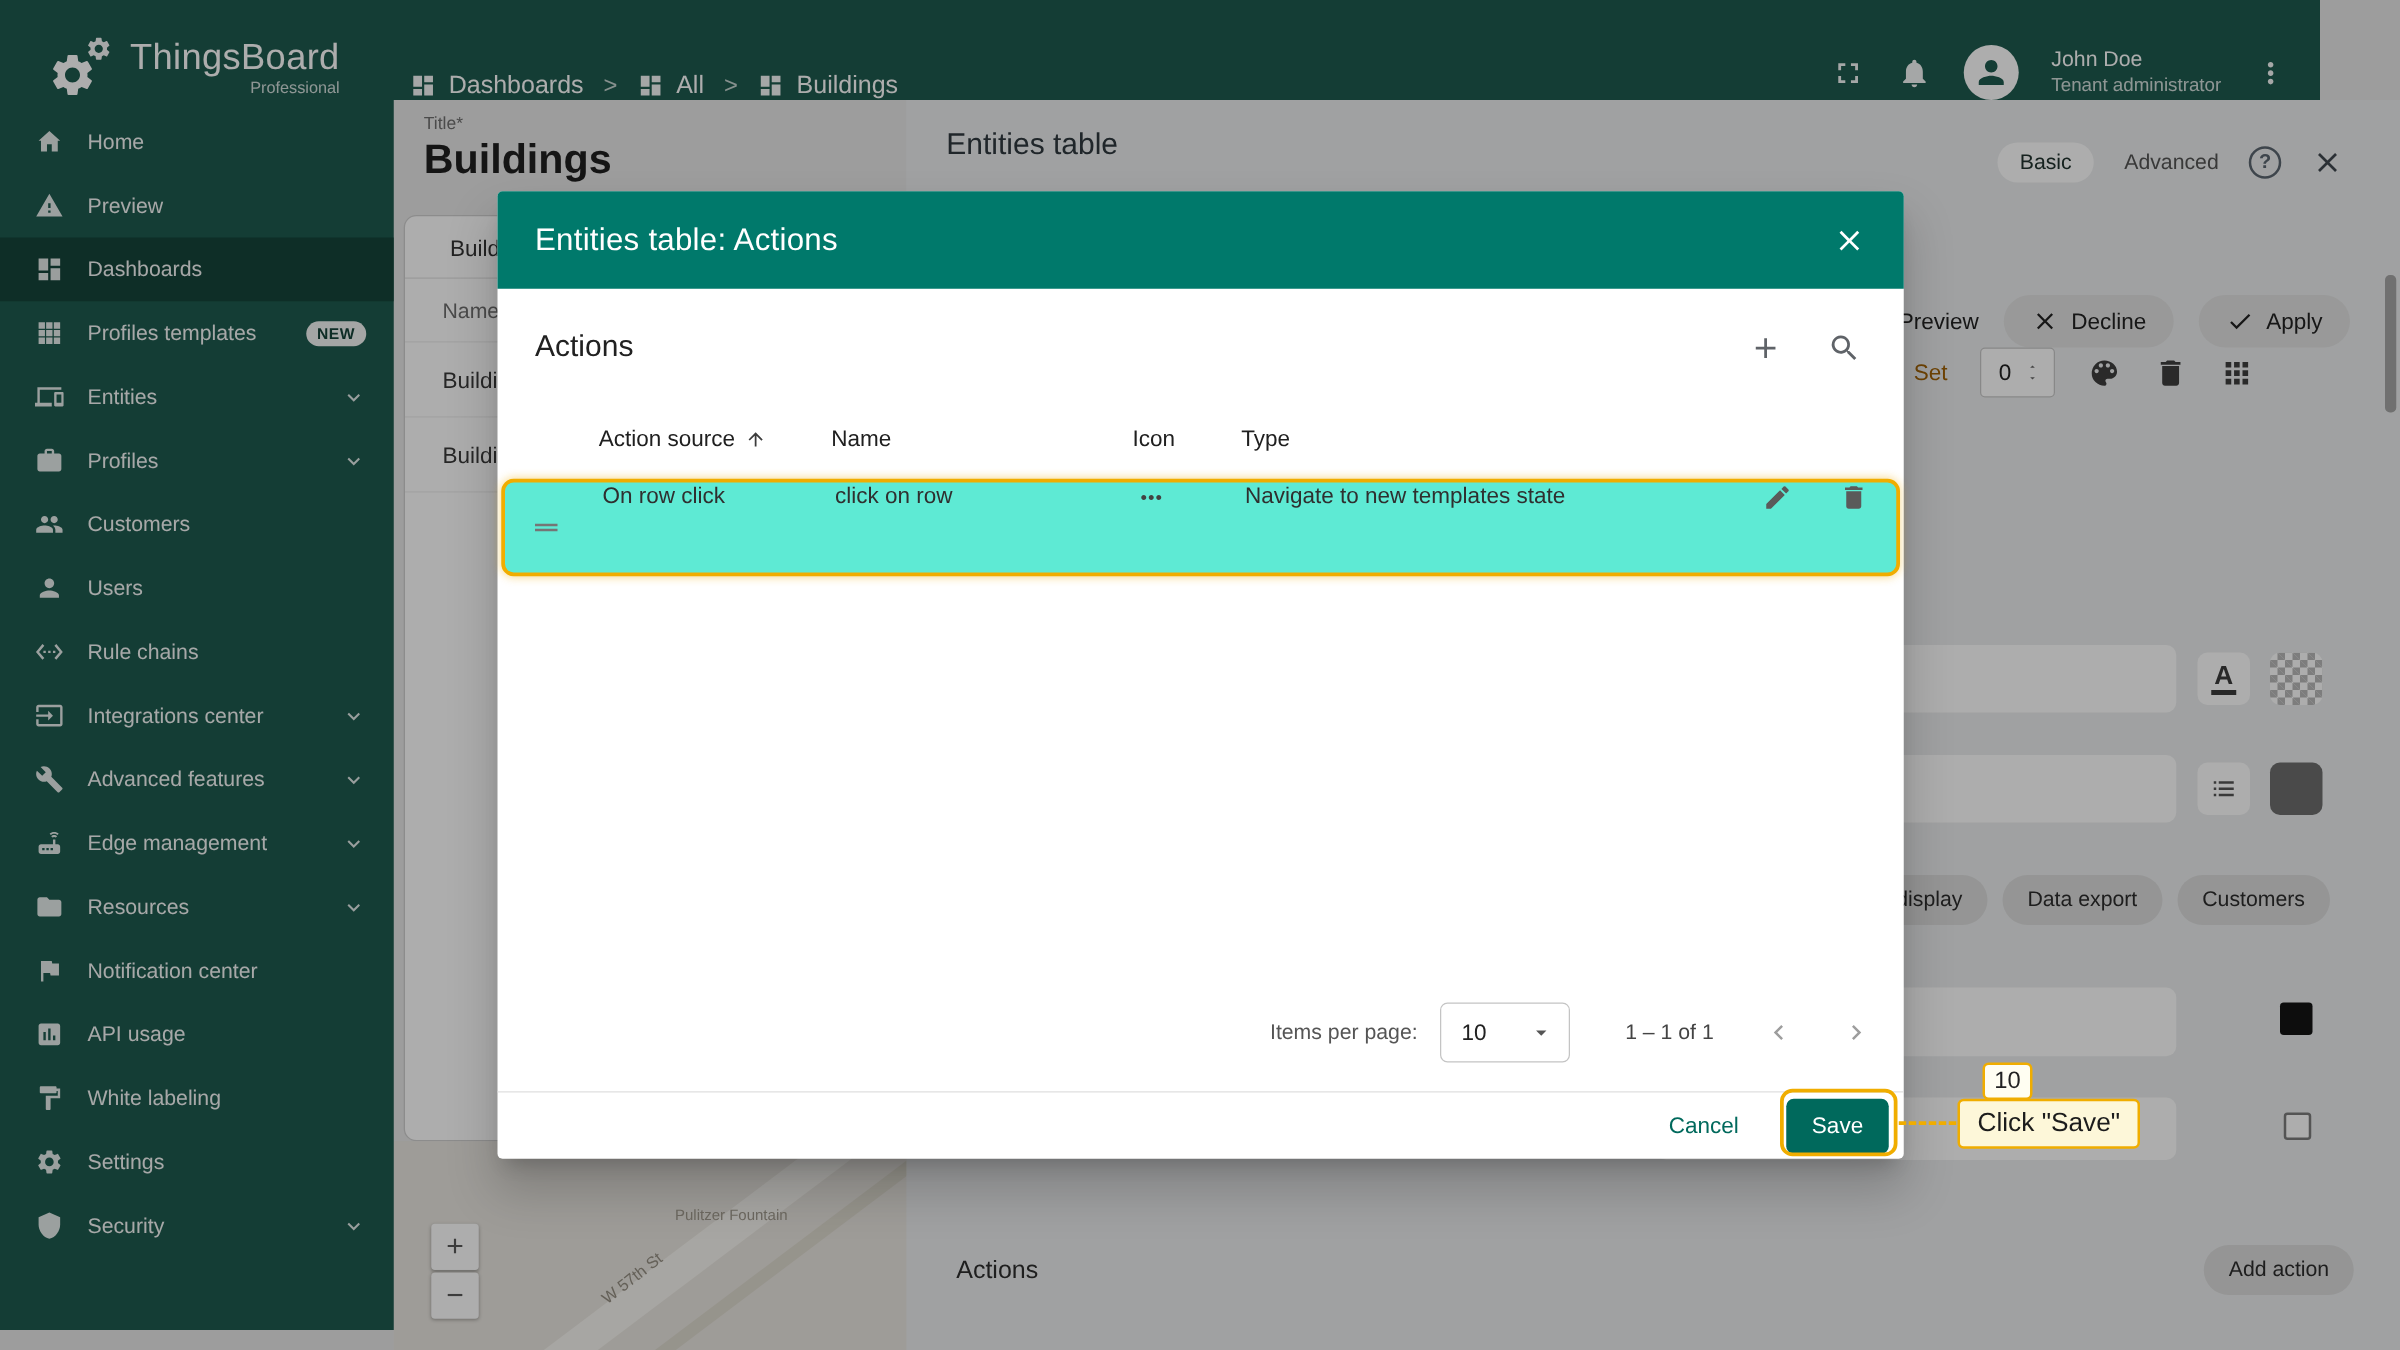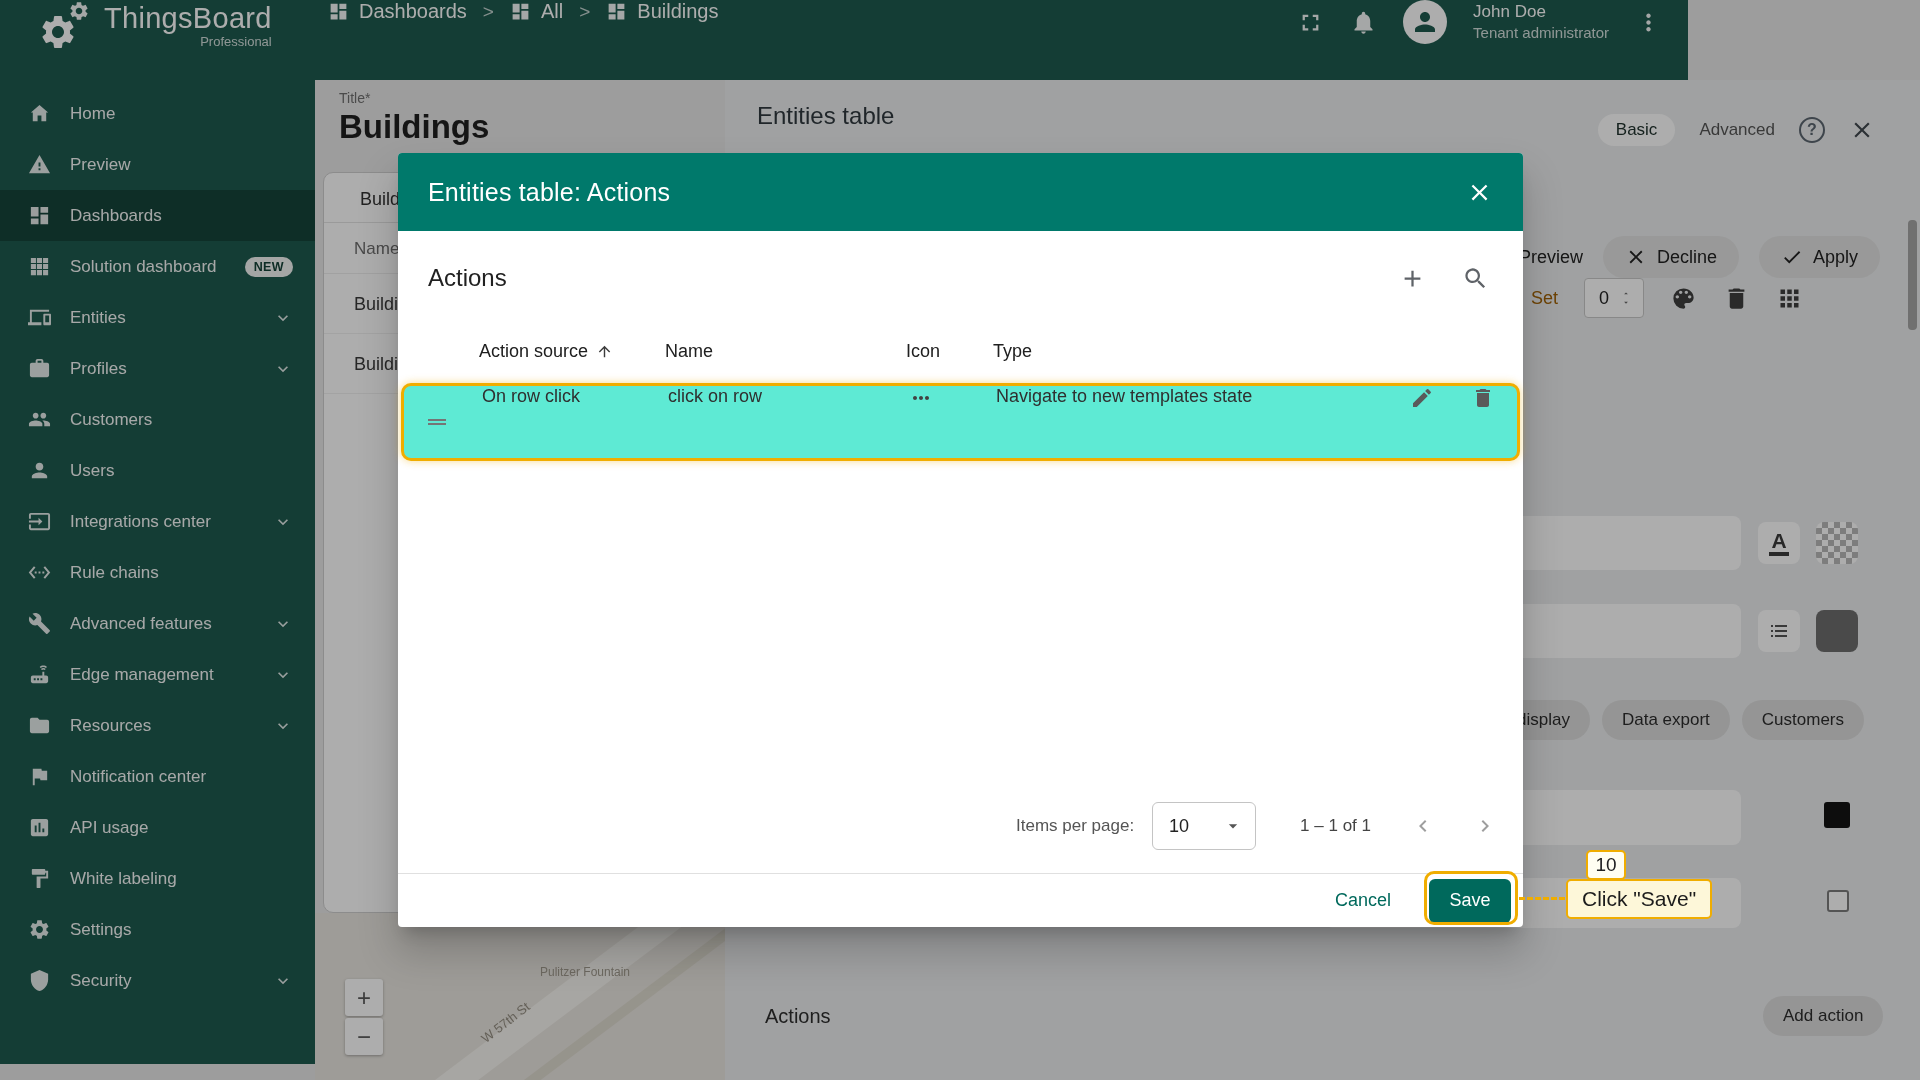--- a/index.html
+++ b/index.html
@@ -11,22 +11,22 @@
     --annotation-bg:#fdf7d9;
   }
   *{box-sizing:border-box;}
   html,body{margin:0;padding:0;}
   body{width:1920px;height:1080px;overflow:hidden;position:relative;
        background:#e8e8e8;font-family:"Liberation Sans","DejaVu Sans",sans-serif;}
   .ic{display:inline-flex;width:1em;height:1em;flex:0 0 auto;}
   .ic svg{width:100%;height:100%;display:block;}
 
   
-  .topbar{position:absolute;left:0;top:0;width:1688px;height:80px;
-          background:var(--sidebar-green);display:flex;align-items:flex-start;color:#fff;z-index:10;}
+  .topbar{position:absolute;left:0;top:0;width:1856px;height:80px;
+          background:var(--sidebar-green);display:flex;align-items:flex-end;color:#fff;z-index:10;}
   .logo{width:250px;margin-left:38px;display:flex;align-items:center;gap:14px;cursor:pointer;}
   .logo-gears{position:relative;width:52px;height:52px;}
   .logo-gear-big{position:absolute;left:0;bottom:0;font-size:40px;color:#fff;}
   .logo-gear-small{position:absolute;right:0;top:0;font-size:22px;color:#fff;opacity:.95;}
   .logo-text{display:flex;flex-direction:column;align-items:flex-end;}
   .brand{font-size:29px;font-weight:500;letter-spacing:.3px;line-height:1.05;}
   .brand-sub{font-size:13px;opacity:.8;margin-top:1px;}
   .breadcrumb{display:flex;align-items:center;margin-left:40px;gap:16px;font-size:20px;}
   .crumb-wrap{display:flex;align-items:center;gap:16px;}
   .sep{opacity:.75;font-size:19px;}
@@ -295,21 +295,21 @@
       <span class="side-label">Dashboards</span>
 
     </div>
 
     <div class="side-item">
       <span class="ic side-ic">
         <svg viewBox="0 0 24 24" fill="currentColor" aria-hidden="true">
           <path d="M3 3h5.3v5.3H3V3zm6.3 0h5.3v5.3H9.3V3zm6.4 0H21v5.3h-5.3V3zM3 9.3h5.3v5.3H3V9.3zm6.3 0h5.3v5.3H9.3V9.3zm6.4 0H21v5.3h-5.3V9.3zM3 15.7h5.3V21H3v-5.3zm6.3 0h5.3V21H9.3v-5.3zm6.4 0H21V21h-5.3v-5.3z"></path>
         </svg>
       </span>
-      <span class="side-label">Solution dashboard</span>
+      <span class="side-label">Profiles templates</span>
       <span class="badge">NEW</span>
 
     </div>
 
     <div class="side-item">
       <span class="ic side-ic">
         <svg viewBox="0 0 24 24" fill="currentColor" aria-hidden="true">
           <path d="M4 6h18V4H2v13H0v3h14v-3H4V6zm19 2h-6c-.5 0-1 .5-1 1v10c0 .5.5 1 1 1h6c.5 0 1-.5 1-1V9c0-.5-.5-1-1-1zm-1 9h-4v-7h4v7z"></path>
         </svg>
       </span>
@@ -353,40 +353,40 @@
           <path d="M12 12c2.21 0 4-1.79 4-4s-1.79-4-4-4-4 1.79-4 4 1.79 4 4 4zm0 2c-2.67 0-8 1.34-8 4v2h16v-2c0-2.66-5.33-4-8-4z"></path>
         </svg>
       </span>
       <span class="side-label">Users</span>
 
     </div>
 
     <div class="side-item">
       <span class="ic side-ic">
         <svg viewBox="0 0 24 24" fill="currentColor" aria-hidden="true">
+          <path d="M7.8 6.8 6.2 5.5.8 12l5.4 6.5 1.6-1.3L3.4 12l4.4-5.2zM7 13h2v-2H7v2zm10-2h-2v2h2v-2zm-6 2h2v-2h-2v2zm6.8-7.5-1.6 1.3L20.6 12l-4.4 5.2 1.6 1.3L23.2 12l-5.4-6.5z"></path>
+        </svg>
+      </span>
+      <span class="side-label">Rule chains</span>
+
+    </div>
+
+    <div class="side-item">
+      <span class="ic side-ic">
+        <svg viewBox="0 0 24 24" fill="currentColor" aria-hidden="true">
           <path d="M21 3H3c-1.1 0-2 .9-2 2v4h2V5h18v14H3v-4H1v4c0 1.1.9 2 2 2h18c1.1 0 2-.9 2-2V5c0-1.1-.9-2-2-2zM11 8l4 4-4 4v-3H1v-2h10V8z"></path>
         </svg>
       </span>
       <span class="side-label">Integrations center</span>
 
       <span class="ic chev">
         <svg viewBox="0 0 24 24" fill="currentColor" aria-hidden="true">
           <path d="M7.4 8.6 12 13.2l4.6-4.6L18 10l-6 6-6-6 1.4-1.4z"></path>
         </svg>
       </span>
-    </div>
-
-    <div class="side-item">
-      <span class="ic side-ic">
-        <svg viewBox="0 0 24 24" fill="currentColor" aria-hidden="true">
-          <path d="M7.8 6.8 6.2 5.5.8 12l5.4 6.5 1.6-1.3L3.4 12l4.4-5.2zM7 13h2v-2H7v2zm10-2h-2v2h2v-2zm-6 2h2v-2h-2v2zm6.8-7.5-1.6 1.3L20.6 12l-4.4 5.2 1.6 1.3L23.2 12l-5.4-6.5z"></path>
-        </svg>
-      </span>
-      <span class="side-label">Rule chains</span>
-
     </div>
 
     <div class="side-item">
       <span class="ic side-ic">
         <svg viewBox="0 0 24 24" fill="currentColor" aria-hidden="true">
           <path d="M22.7 19 13.6 9.9c.9-2.3.4-5-1.5-6.9-2-2-5-2.4-7.4-1.3L9 6 6 9 1.6 4.7C.4 7.1.9 10.1 2.9 12.1c1.9 1.9 4.6 2.4 6.9 1.5l9.1 9.1c.4.4 1 .4 1.4 0l2.3-2.3c.5-.4.5-1 .1-1.4z"></path>
         </svg>
       </span>
       <span class="side-label">Advanced features</span>
 

